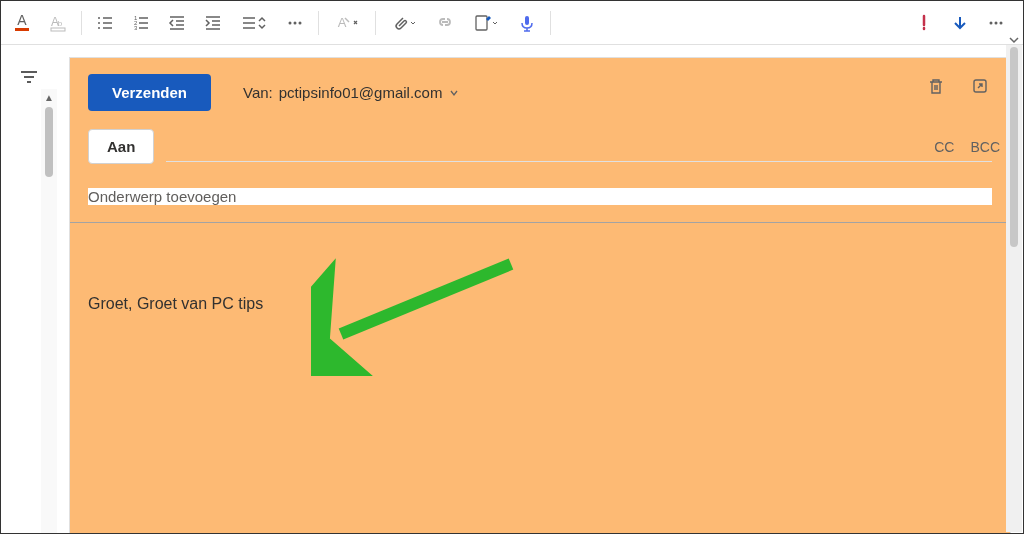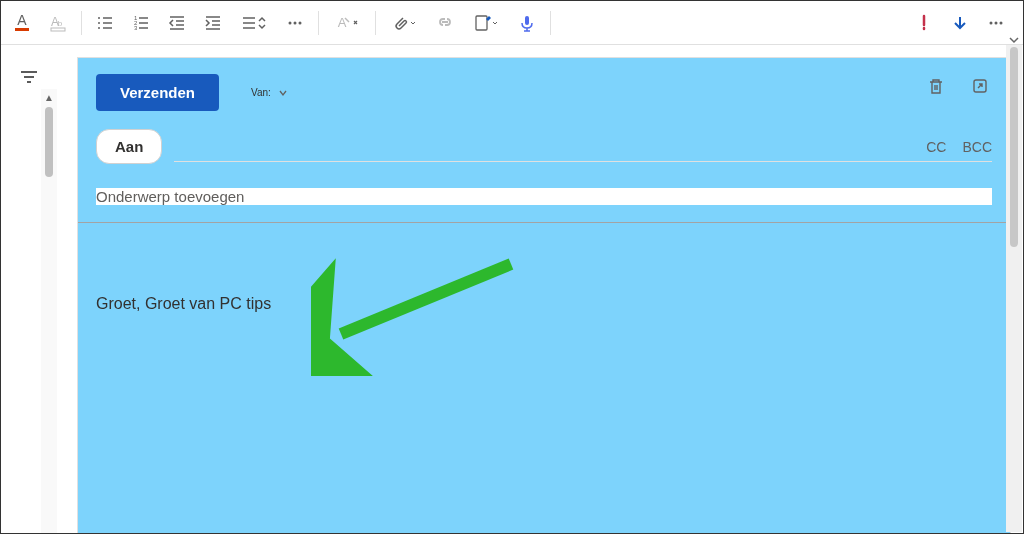--- a/index.html
+++ b/index.html
@@ -106,24 +106,24 @@
     .scrollbar-thumb {
       width: 8px;
       height: 70px;
       background: #c0c0c0;
       border-radius: 4px;
       margin: 2px auto;
     }
     
     .compose-panel {
       flex: 1;
-      margin: 12px 12px 0 20px;
+      margin: 12px 12px 0 12px;
       border: 1px solid #e0e0e0;
       border-bottom: none;
-      background: #7dd3fc;
+      background: #fdba74;
       position: relative;
     }
     
     .compose-header {
       display: flex;
       align-items: center;
       padding: 16px 18px 8px 18px;
       gap: 32px;
       position: relative;
     }
@@ -135,21 +135,21 @@
       padding: 10px 24px;
       border: none;
       border-radius: 4px;
       cursor: pointer;
     }
     .from-line {
       display: flex;
       align-items: center;
       gap: 6px;
       color: #323130;
-      font-size: 10px;
+      font-size: 15px;
     }
     .from-email { color: #323130; }
     .header-actions {
       position: absolute;
       right: 18px;
       top: 16px;
       display: flex;
       gap: 20px;
     }
     .header-icon {
@@ -167,35 +167,35 @@
       align-items: center;
       padding: 10px 18px 6px 18px;
       position: relative;
     }
     .to-btn {
       border: 1px solid #d1d1d1;
       background: #fff;
       padding: 8px 18px;
       font-size: 15px;
       color: #323130;
-      border-radius: 13px;
+      border-radius: 4px;
       cursor: pointer;
       font-weight: 600;
     }
     .to-line {
       flex: 1;
       height: 1px;
       background: #e0e0e0;
       margin-left: 12px;
       align-self: flex-end;
       margin-bottom: 2px;
     }
     .cc-bcc {
       position: absolute;
-      right: 18px;
+      right: 10px;
       display: flex;
       gap: 16px;
       font-size: 14px;
       color: #616161;
     }
     .cc-bcc span { cursor: pointer; }
     
     .subject-row {
       padding: 18px 18px 16px 18px;
       border-bottom: 1px solid #a3a3a3;
@@ -393,20 +393,21 @@
       <div class="scrollbar-arrow">▲</div>
       <div class="scrollbar-thumb"></div>
     </div>
   </div>
 
   <div class="compose-panel">
     <div class="compose-header">
       <button class="send-btn">Verzenden</button>
       <div class="from-line">
         <span>Van:</span>
+        <span class="from-email">pctipsinfo01@gmail.com</span>
         <svg width="12" height="12" viewBox="0 0 12 12" stroke="#616161" stroke-width="1.3" fill="none">
             <path d="M3 4 L6 8 L9 4"></path>
           </svg>
       </div>
       <div class="header-actions">
         <div class="header-icon">
           <svg width="18" height="18" viewBox="0 0 18 18" stroke="#616161" stroke-width="1.4" fill="none">
               <path d="M3 5 L15 5 M6 5 L6 3 L12 3 L12 5 M5 5 L5 16 L13 16 L13 5 M8 8 L8 13 M10 8 L10 13"></path>
             </svg>
         </div>

